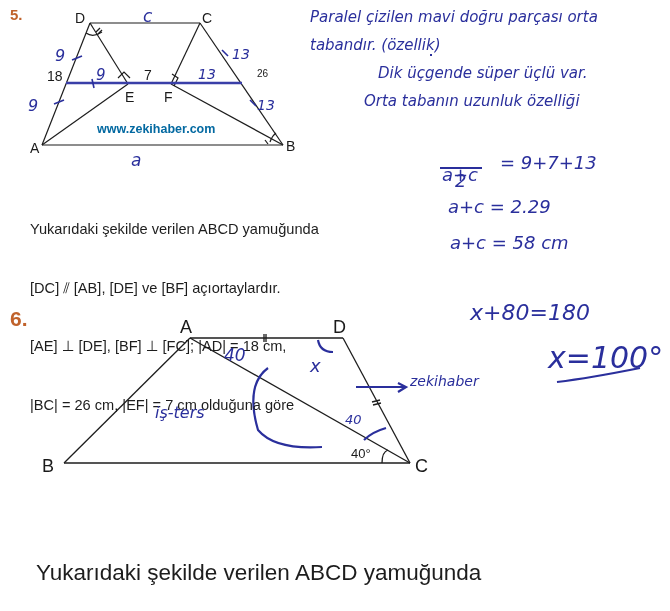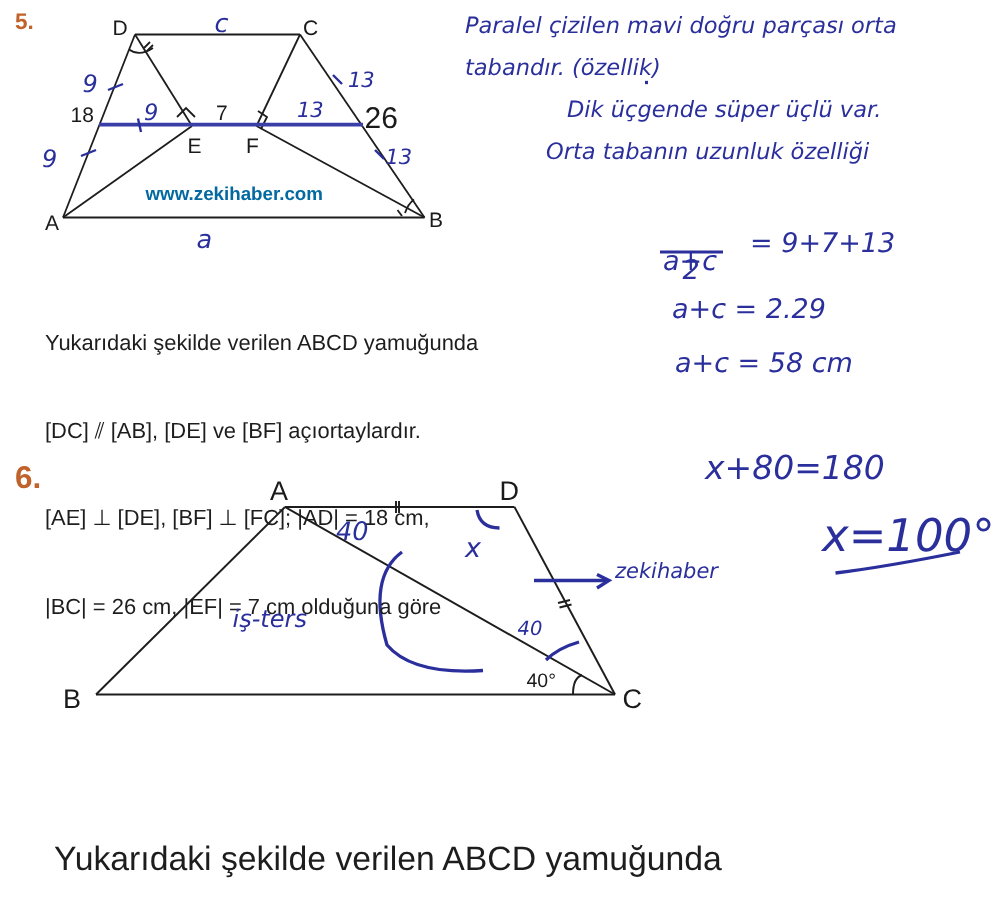--- a/index.html
+++ b/index.html
@@ -84,21 +84,21 @@
 </svg>
 
 <div class="note" style="left:75px;top:10px;font-size:14px;">D</div>
 <div class="note" style="left:202px;top:10px;font-size:14px;">C</div>
 <div class="note" style="left:30px;top:140px;font-size:14px;">A</div>
 <div class="note" style="left:286px;top:138px;font-size:14px;">B</div>
 <div class="note" style="left:125px;top:89px;font-size:14px;">E</div>
 <div class="note" style="left:164px;top:89px;font-size:14px;">F</div>
 <div class="note" style="left:47px;top:68px;font-size:14px;">18</div>
 <div class="note" style="left:144px;top:67px;font-size:14px;">7</div>
-<div class="note" style="left:243px;top:68px;font-size:20px;">26</div>
+<div class="note" style="left:257px;top:68px;font-size:10px;">26</div>
 <div class="note" style="left:97px;top:122px;font-size:12.5px;font-weight:bold;color:#0369a1;">www.zekihaber.com</div>
 
 <div class="note hand" style="left:143px;top:6px;font-size:17px;">c</div>
 <div class="note hand" style="left:131px;top:150px;font-size:17px;">a</div>
 <div class="note hand" style="left:55px;top:46px;font-size:16px;">9</div>
 <div class="note hand" style="left:28px;top:96px;font-size:16px;">9</div>
 <div class="note hand" style="left:96px;top:66px;font-size:15px;">9</div>
 <div class="note hand" style="left:198px;top:66px;font-size:14px;">13</div>
 <div class="note hand" style="left:232px;top:46px;font-size:14px;">13</div>
 <div class="note hand" style="left:257px;top:97px;font-size:14px;">13</div>

